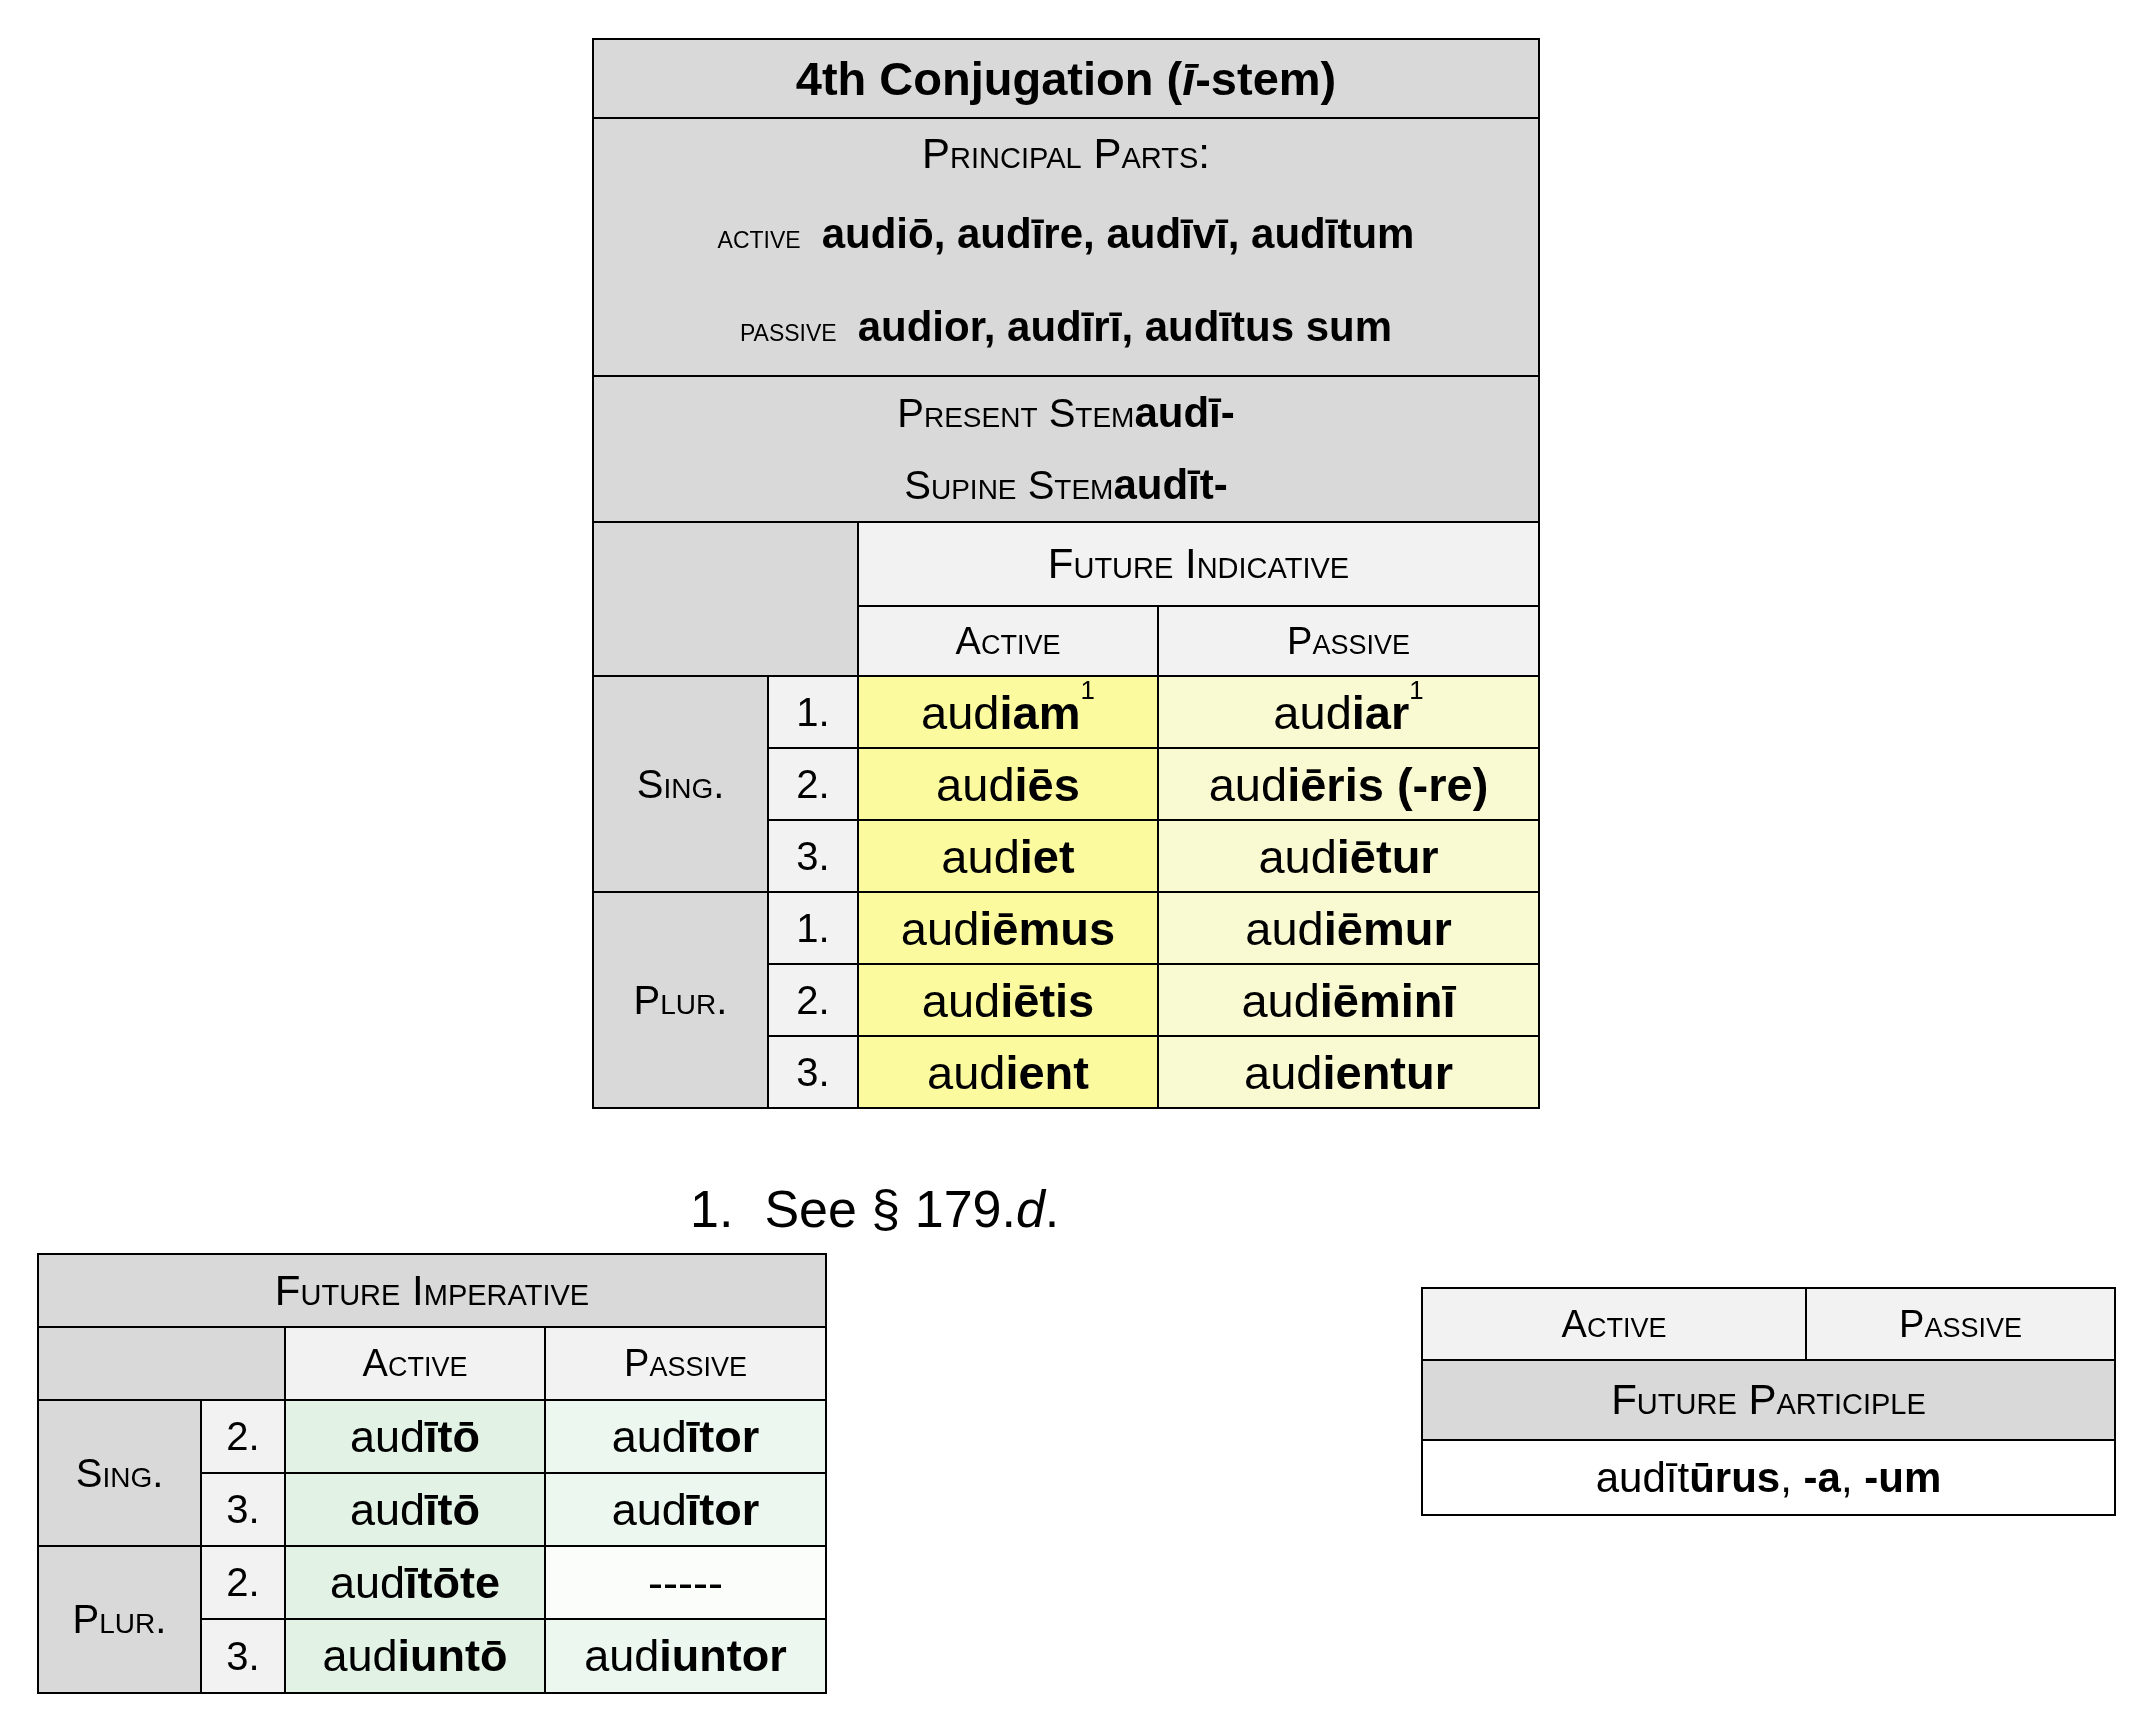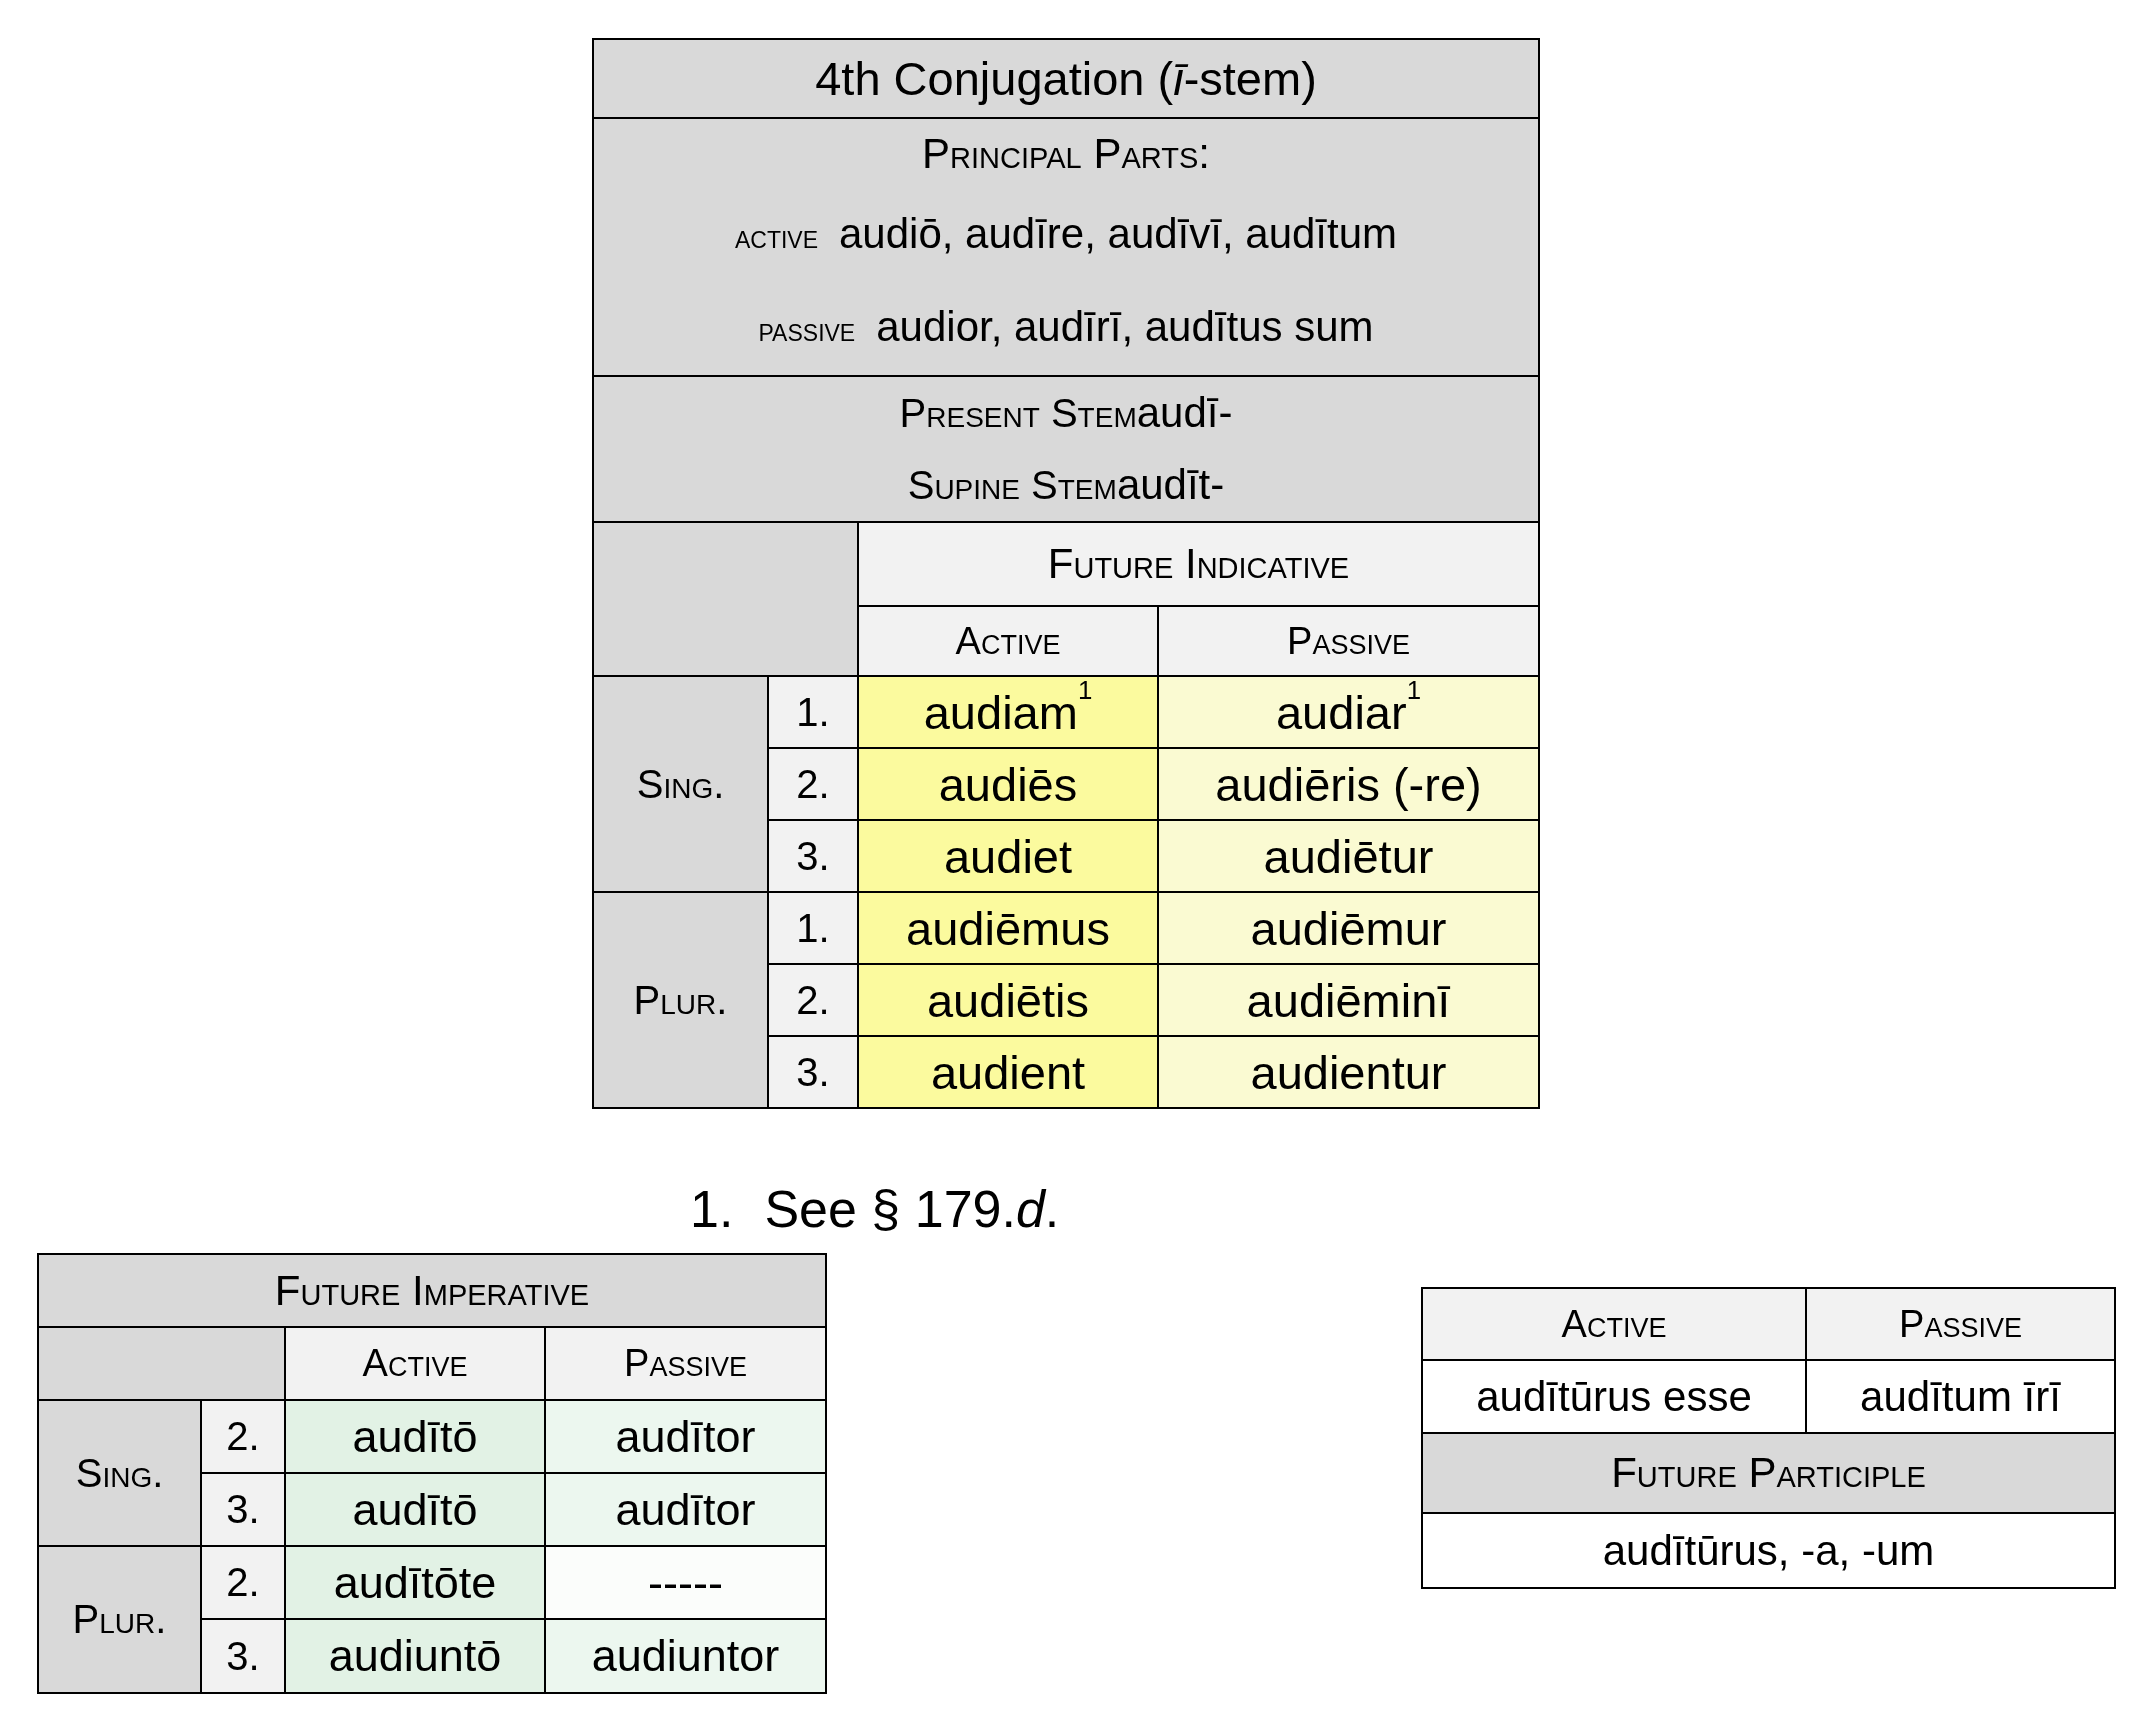--- a/index.html
+++ b/index.html
@@ -7,21 +7,21 @@
     width:2135px;height:1728px;position:relative;overflow:hidden;
     background:#ffffff;color:#000;
     font-family:"Liberation Sans","DejaVu Sans",sans-serif;
   }
   table{border-collapse:collapse;table-layout:fixed;position:absolute}
   td{
     border:2.6px solid #000;text-align:center;vertical-align:middle;
     padding:0;overflow:hidden;white-space:nowrap;
   }
   .sc{font-variant:small-caps}
-  .b{font-weight:normal}
+  .b{font-weight:bold}
   .i{font-style:italic}
   sup{font-size:55%;line-height:0;position:relative;top:-0.5em;font-weight:normal}
 
   
   .bg-hdr {background:var(--header_grey,#d9d9d9)}
   .bg-sub {background:var(--subheader_grey,#f2f2f2)}
   .bg-ind-act{background:var(--indicative_active_bg,#fbfa9e)}
   .bg-ind-pas{background:var(--indicative_passive_bg,#fafad2)}
   .bg-imp-act{background:var(--imperative_active_bg,#e2f2e5)}
   .bg-imp-pas{background:var(--imperative_passive_bg,#ecf7ef)}
@@ -182,24 +182,20 @@
 <table id="infinitive-table">
   <colgroup>
       <col style="width:384px">
       <col style="width:309px">
     </colgroup>
   <tbody>
   <tr style="height:72px">
     <td class="bg-sub sc vh">Active</td>
     <td class="bg-sub sc vh">Passive</td>
   </tr>
-  <tr style="height:73px">
-    <td class="bg-white form-inf"><span>audīt</span><span class="b">ūrus esse</span></td>
-    <td class="bg-white form-inf"><span>audīt</span><span class="b">um īrī</span></td>
-  </tr>
   <tr style="height:80px">
     <td colspan="2" class="bg-hdr sc mood">Future Participle</td>
   </tr>
   <tr style="height:75px">
     <td colspan="2" class="bg-white form-inf"><span>audīt</span><span class="b">ūrus</span><span>, </span><span class="b">-a</span><span>, </span><span class="b">-um</span></td>
   </tr>
 </tbody>
   </table>
 
 

